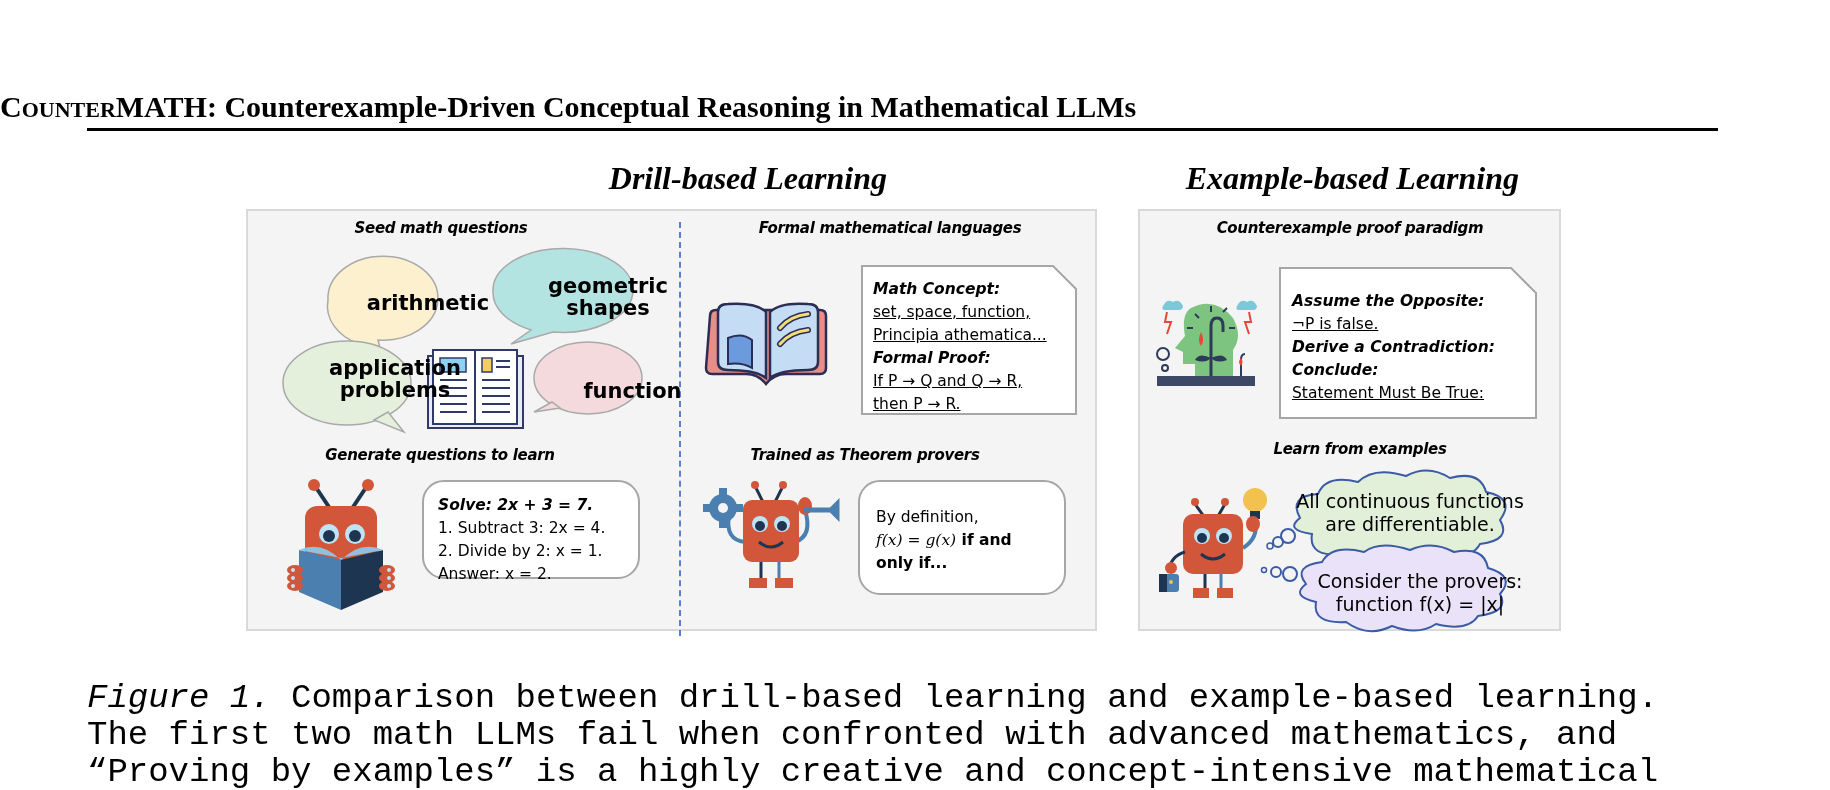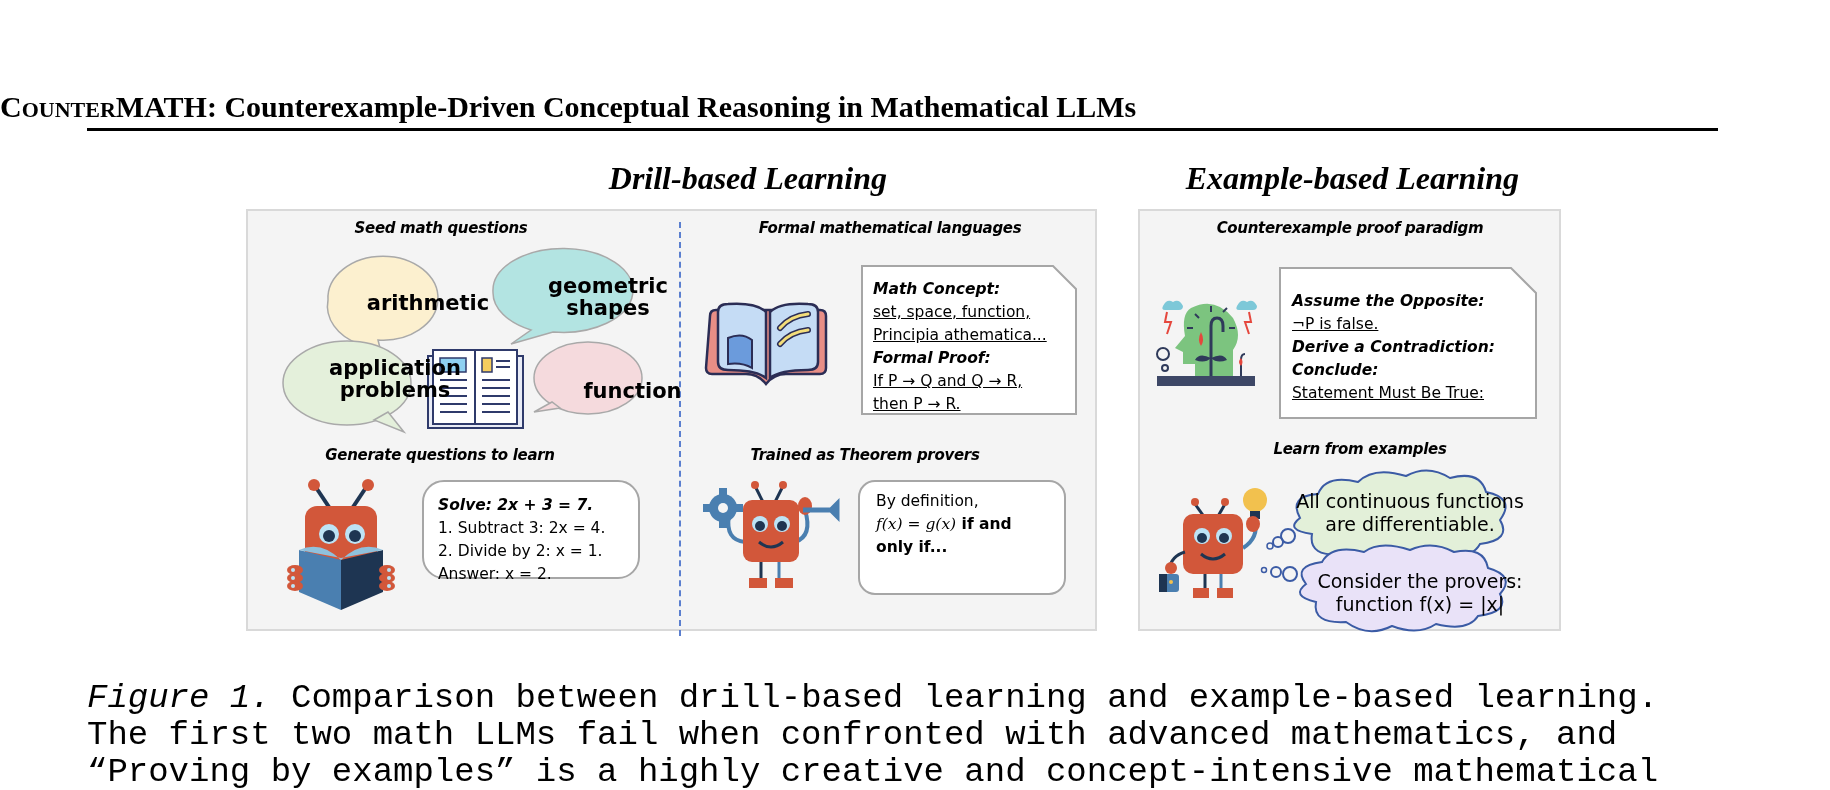--- a/index.html
+++ b/index.html
@@ -163,21 +163,21 @@
   <circle cx="77" cy="44" r="8" fill="#bde3f5"></circle>
     <circle cx="77" cy="46" r="5" fill="#1e3552"></circle>
   <path d="M54,62 Q66,72 78,62" fill="none" stroke="#1e3552" stroke-width="3"></path>
   <ellipse cx="100" cy="26" rx="7" ry="9" fill="#d2573a"></ellipse>
   <path d="M98,30 L126,30 l6,-6 v12 l-6,-6" fill="none" stroke="#4a7fb0" stroke-width="5"></path>
   <line x1="56" y1="82" x2="56" y2="98" stroke="#1e3552" stroke-width="3"></line>
     <line x1="74" y1="82" x2="74" y2="98" stroke="#4a7fb0" stroke-width="3"></line>
   <rect x="44" y="98" width="18" height="10" fill="#d2573a"></rect>
     <rect x="70" y="98" width="18" height="10" fill="#d2573a"></rect>
 </svg>
-<div class="abs card rounded" style="left:858px; top:480px; width:208px; height:115px; padding:8px 16px;border-radius:17px;">
+<div class="abs card rounded" style="left:858px; top:480px; width:208px; height:115px; padding:24px 16px;">
   <div>By definition,</div>
   <div><span style="font-family:'DejaVu Serif',serif; font-style:italic;">f(x) = g(x)</span><b> if and</b></div>
   <div><b>only if...</b></div>
 </div>
 
 <div class="abs panel" style="left:1138px; top:209px; width:423px; height:422px;"></div>
 
 <div class="abs sub" style="left:1170px; width:360px; top:219px;">Counterexample proof paradigm</div>
 <svg class="abs" style="left:1155px; top:296px;" width="100" height="92">
   <path d="M36,12 Q60,0 78,22 Q88,40 78,54 L78,80 L40,80 L40,68 L28,68 L28,56 L20,52 L30,40 Q26,18 36,12z" fill="#7cc47f"></path>

